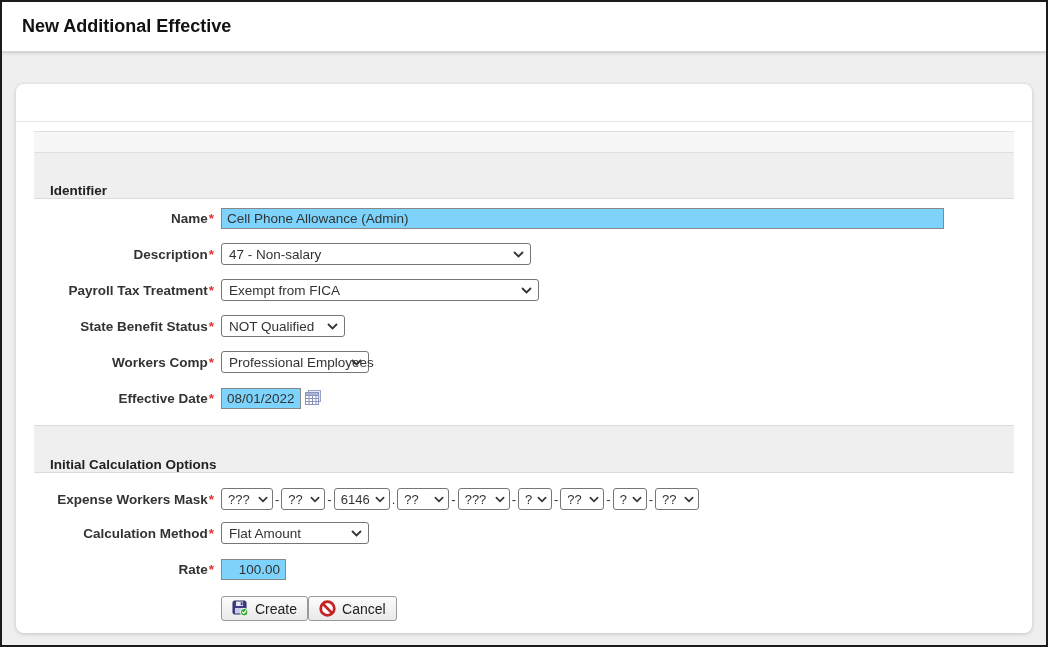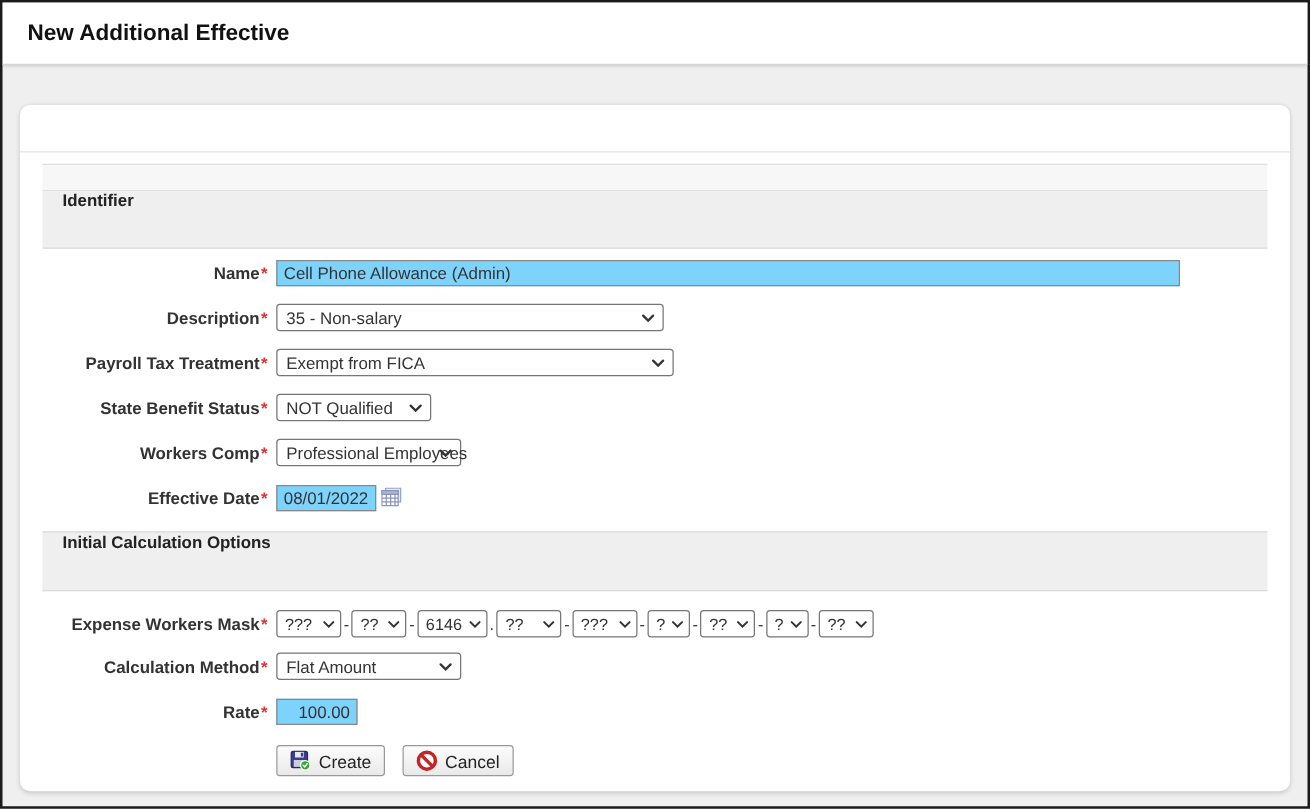--- a/index.html
+++ b/index.html
@@ -27,21 +27,21 @@
   }
   .card-divider { border-top:1px solid #e4e4e4; }
   .form-container { margin:9px 18px 0; }
   .strip {
     height:22px; background:#f7f7f7;
     border-top:1px solid #e0e0e0; border-bottom:1px solid #e0e0e0;
   }
   .section-band {
     background:#efefef; border-bottom:1px solid #dcdcdc;
     font-weight:bold; font-size:13.5px; color:#222;
-    padding-left:16px; display:flex; align-items:flex-start;
+    padding-left:16px; display:flex; align-items:flex-end;
   }
   .band-identifier { height:46px; }
   .band-calc { height:48px; border-top:1px solid #dcdcdc; margin-top:16px; }
   .rows { padding-top:8px; }
   .rows2 { padding-top:15px; }
   .row { display:flex; align-items:center; margin-bottom:14px; min-height:22px; }
   .row-mask { margin-bottom:12px; }
   .lbl {
     width:180px; min-width:180px; text-align:right; margin-right:7px;
     font-weight:bold; font-size:13.5px; color:#333; white-space:nowrap;
@@ -61,21 +61,21 @@
     background:#fff; font-size:13.5px; color:#333;
     padding:0 24px 0 7px; cursor:default; white-space:nowrap;
   }
   .sel .chev { position:absolute; right:6px; top:7px; line-height:0; }
   .sel.mask { padding:0 18px 0 6px; font-size:13px; }
   .sel.mask .chev { right:4px; }
   .w310{width:310px;} .w318{width:318px;} .w122{width:124px;} .w170{width:148px;}
   .w52{width:52px;} .w44{width:44px;} .w56{width:56px;} .w34{width:34px;}
   .mask-sep { font-size:13px; color:#333; padding:0 2px; }
   .cal-btn { margin-left:4px; display:inline-flex; line-height:0; cursor:pointer; }
-  .btn-row { margin-left:187px; display:flex; gap:14px; padding-top:2px; }
+  .btn-row { margin-left:187px; display:flex; padding-top:2px; }
   .btn {
     display:inline-flex; align-items:center; gap:6px;
     height:25px; padding:0 10px;
     background:linear-gradient(#fcfcfc,#e9e9e9);
     border:1px solid #999; border-radius:3px;
     font-family:"Liberation Sans", sans-serif;
     font-size:14px; color:#222; cursor:pointer;
   }
   .icon { display:inline-flex; line-height:0; }
 </style>
@@ -99,21 +99,21 @@
       <div class="rows">
 
         <div class="row">
           <div class="lbl"><span>Name</span><span class="req">*</span></div>
           <input class="txt in-name" type="text" value="Cell Phone Allowance (Admin)" style="">
         </div>
 
         <div class="row">
           <div class="lbl"><span>Description</span><span class="req">*</span></div>
           <div class="sel w310">
-            <span>35 - Non-salary</span>
+            <span>47 - Non-salary</span>
             <span class="chev"><svg width="11" height="7" viewBox="0 0 11 7">
                   <path d="M1.5 1.5 L5.5 5.5 L9.5 1.5" stroke="#333" stroke-width="1.8" fill="none" stroke-linecap="round"></path>
                 </svg></span>
           </div>
         </div>
 
         <div class="row">
           <div class="lbl"><span>Payroll Tax Treatment</span><span class="req">*</span></div>
           <div class="sel w318">
             <span>Exempt from FICA</span>

